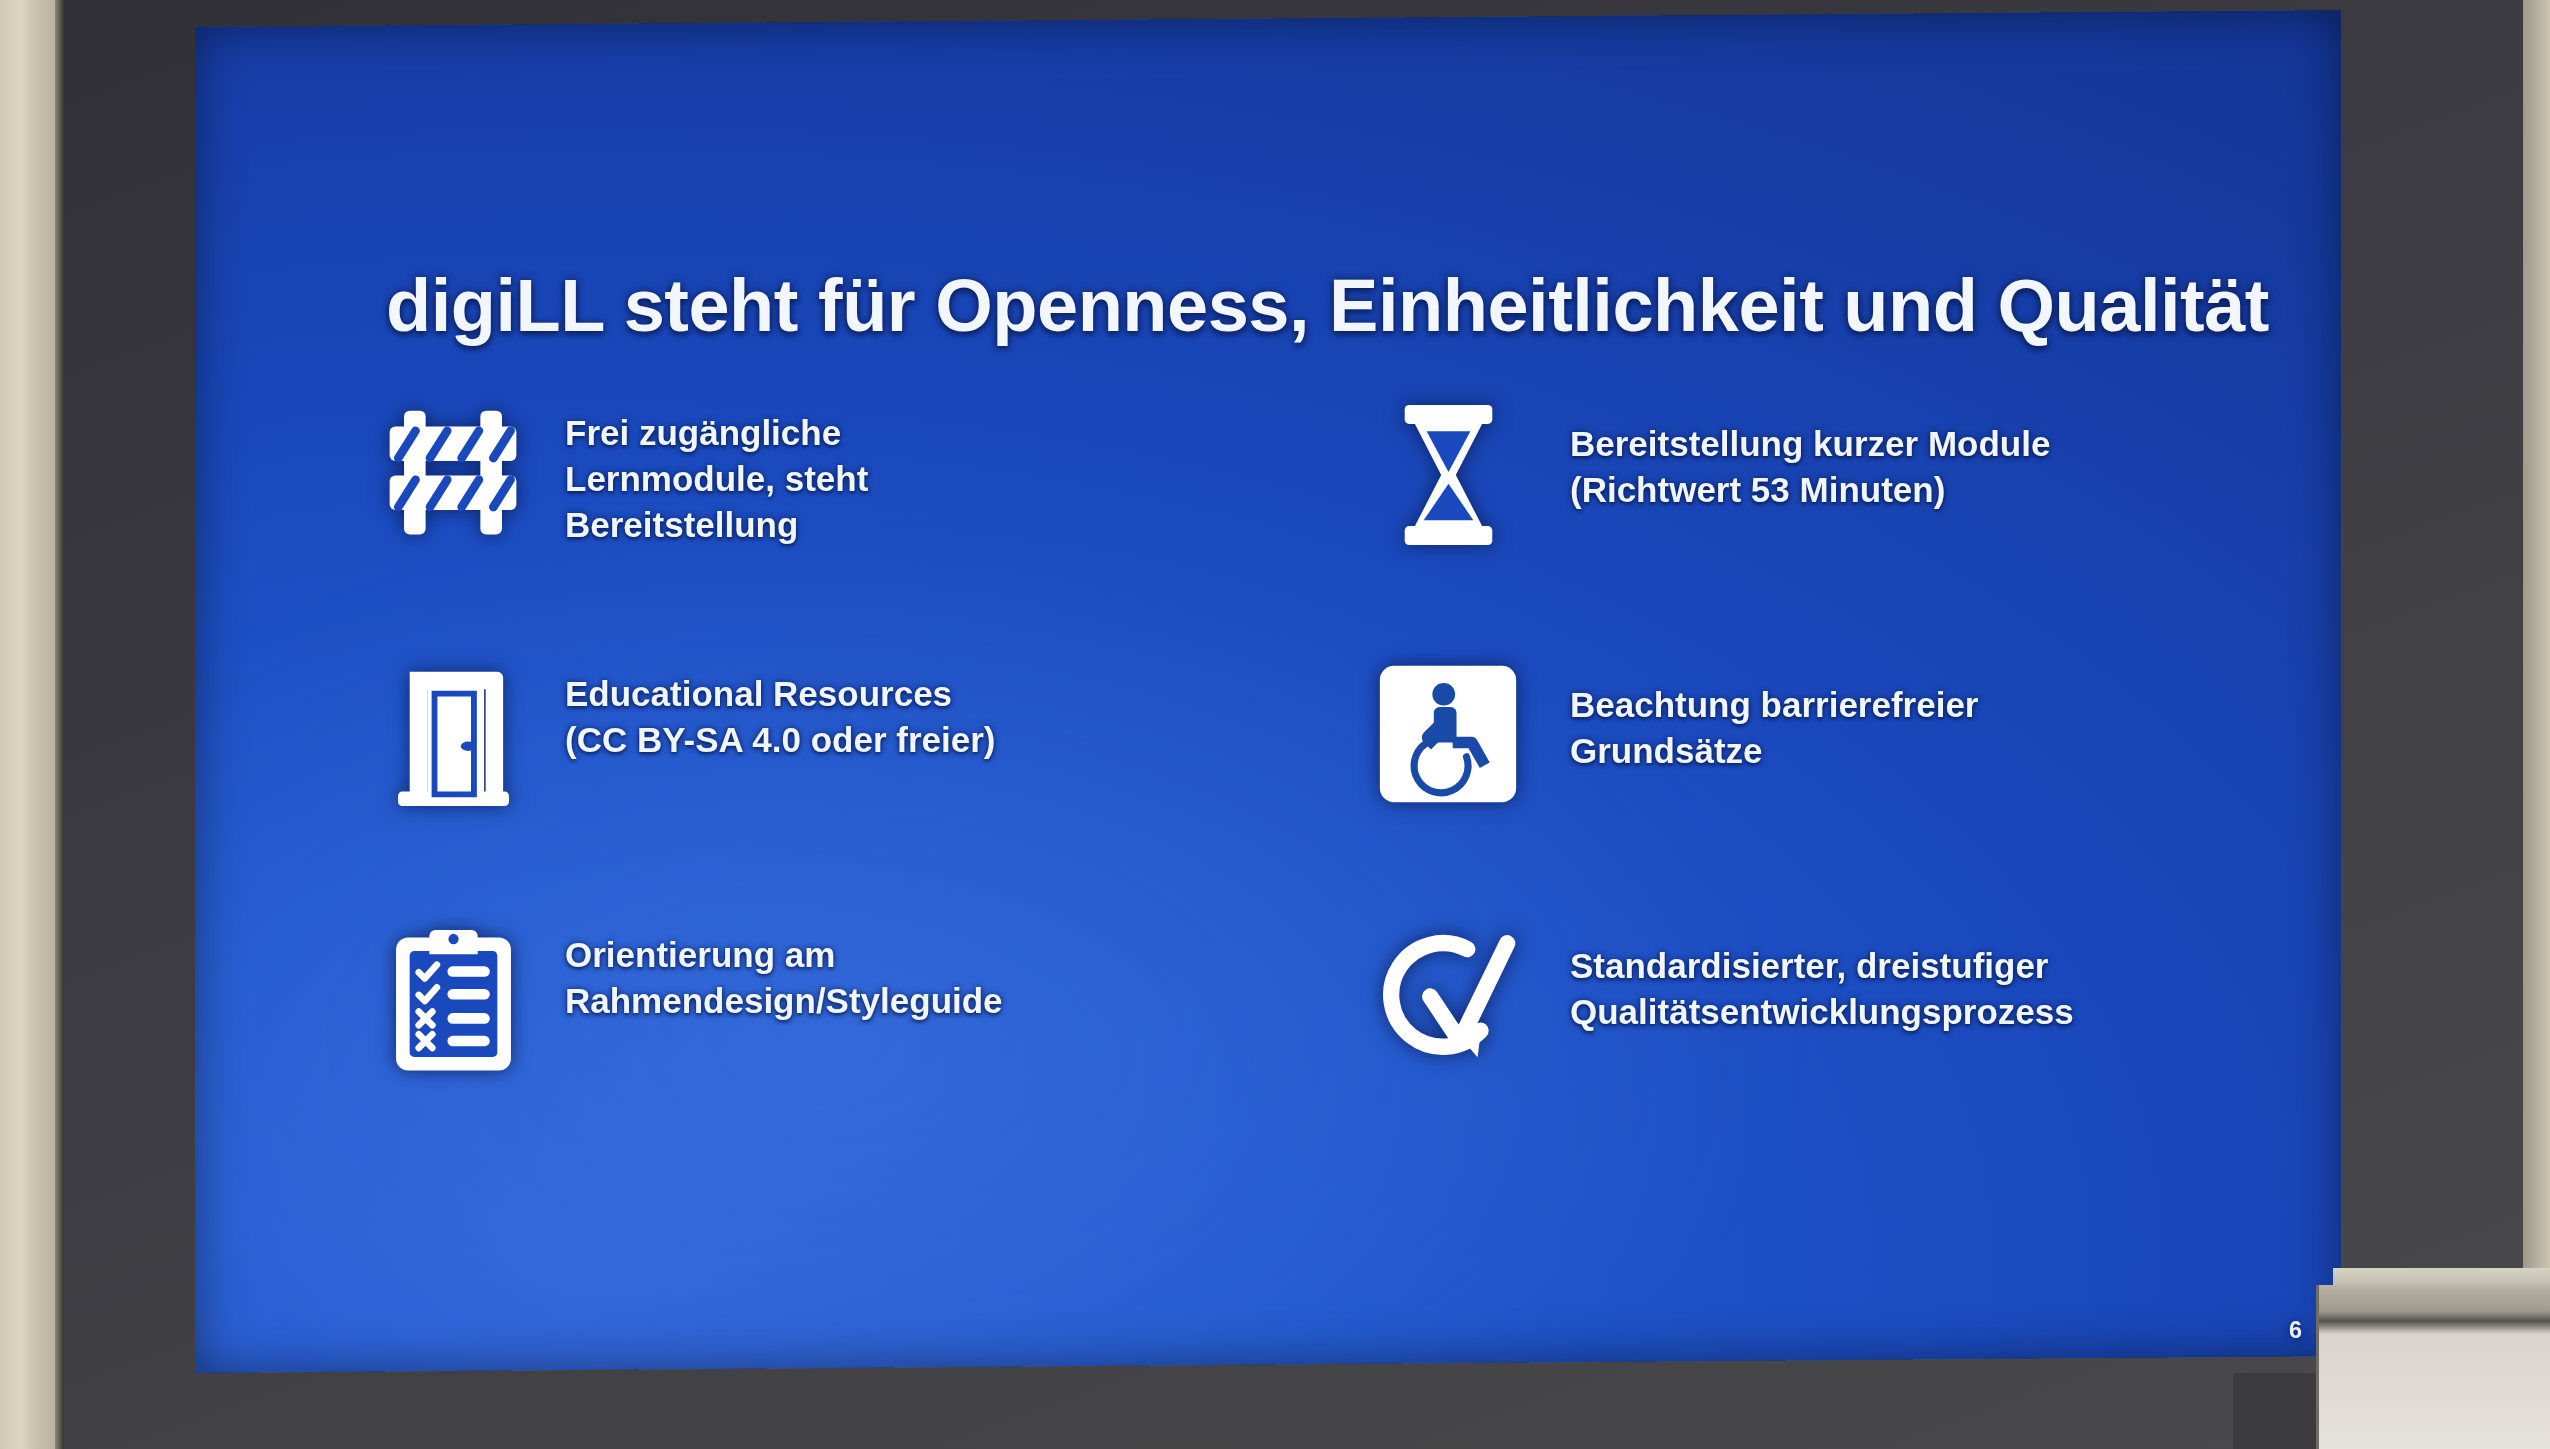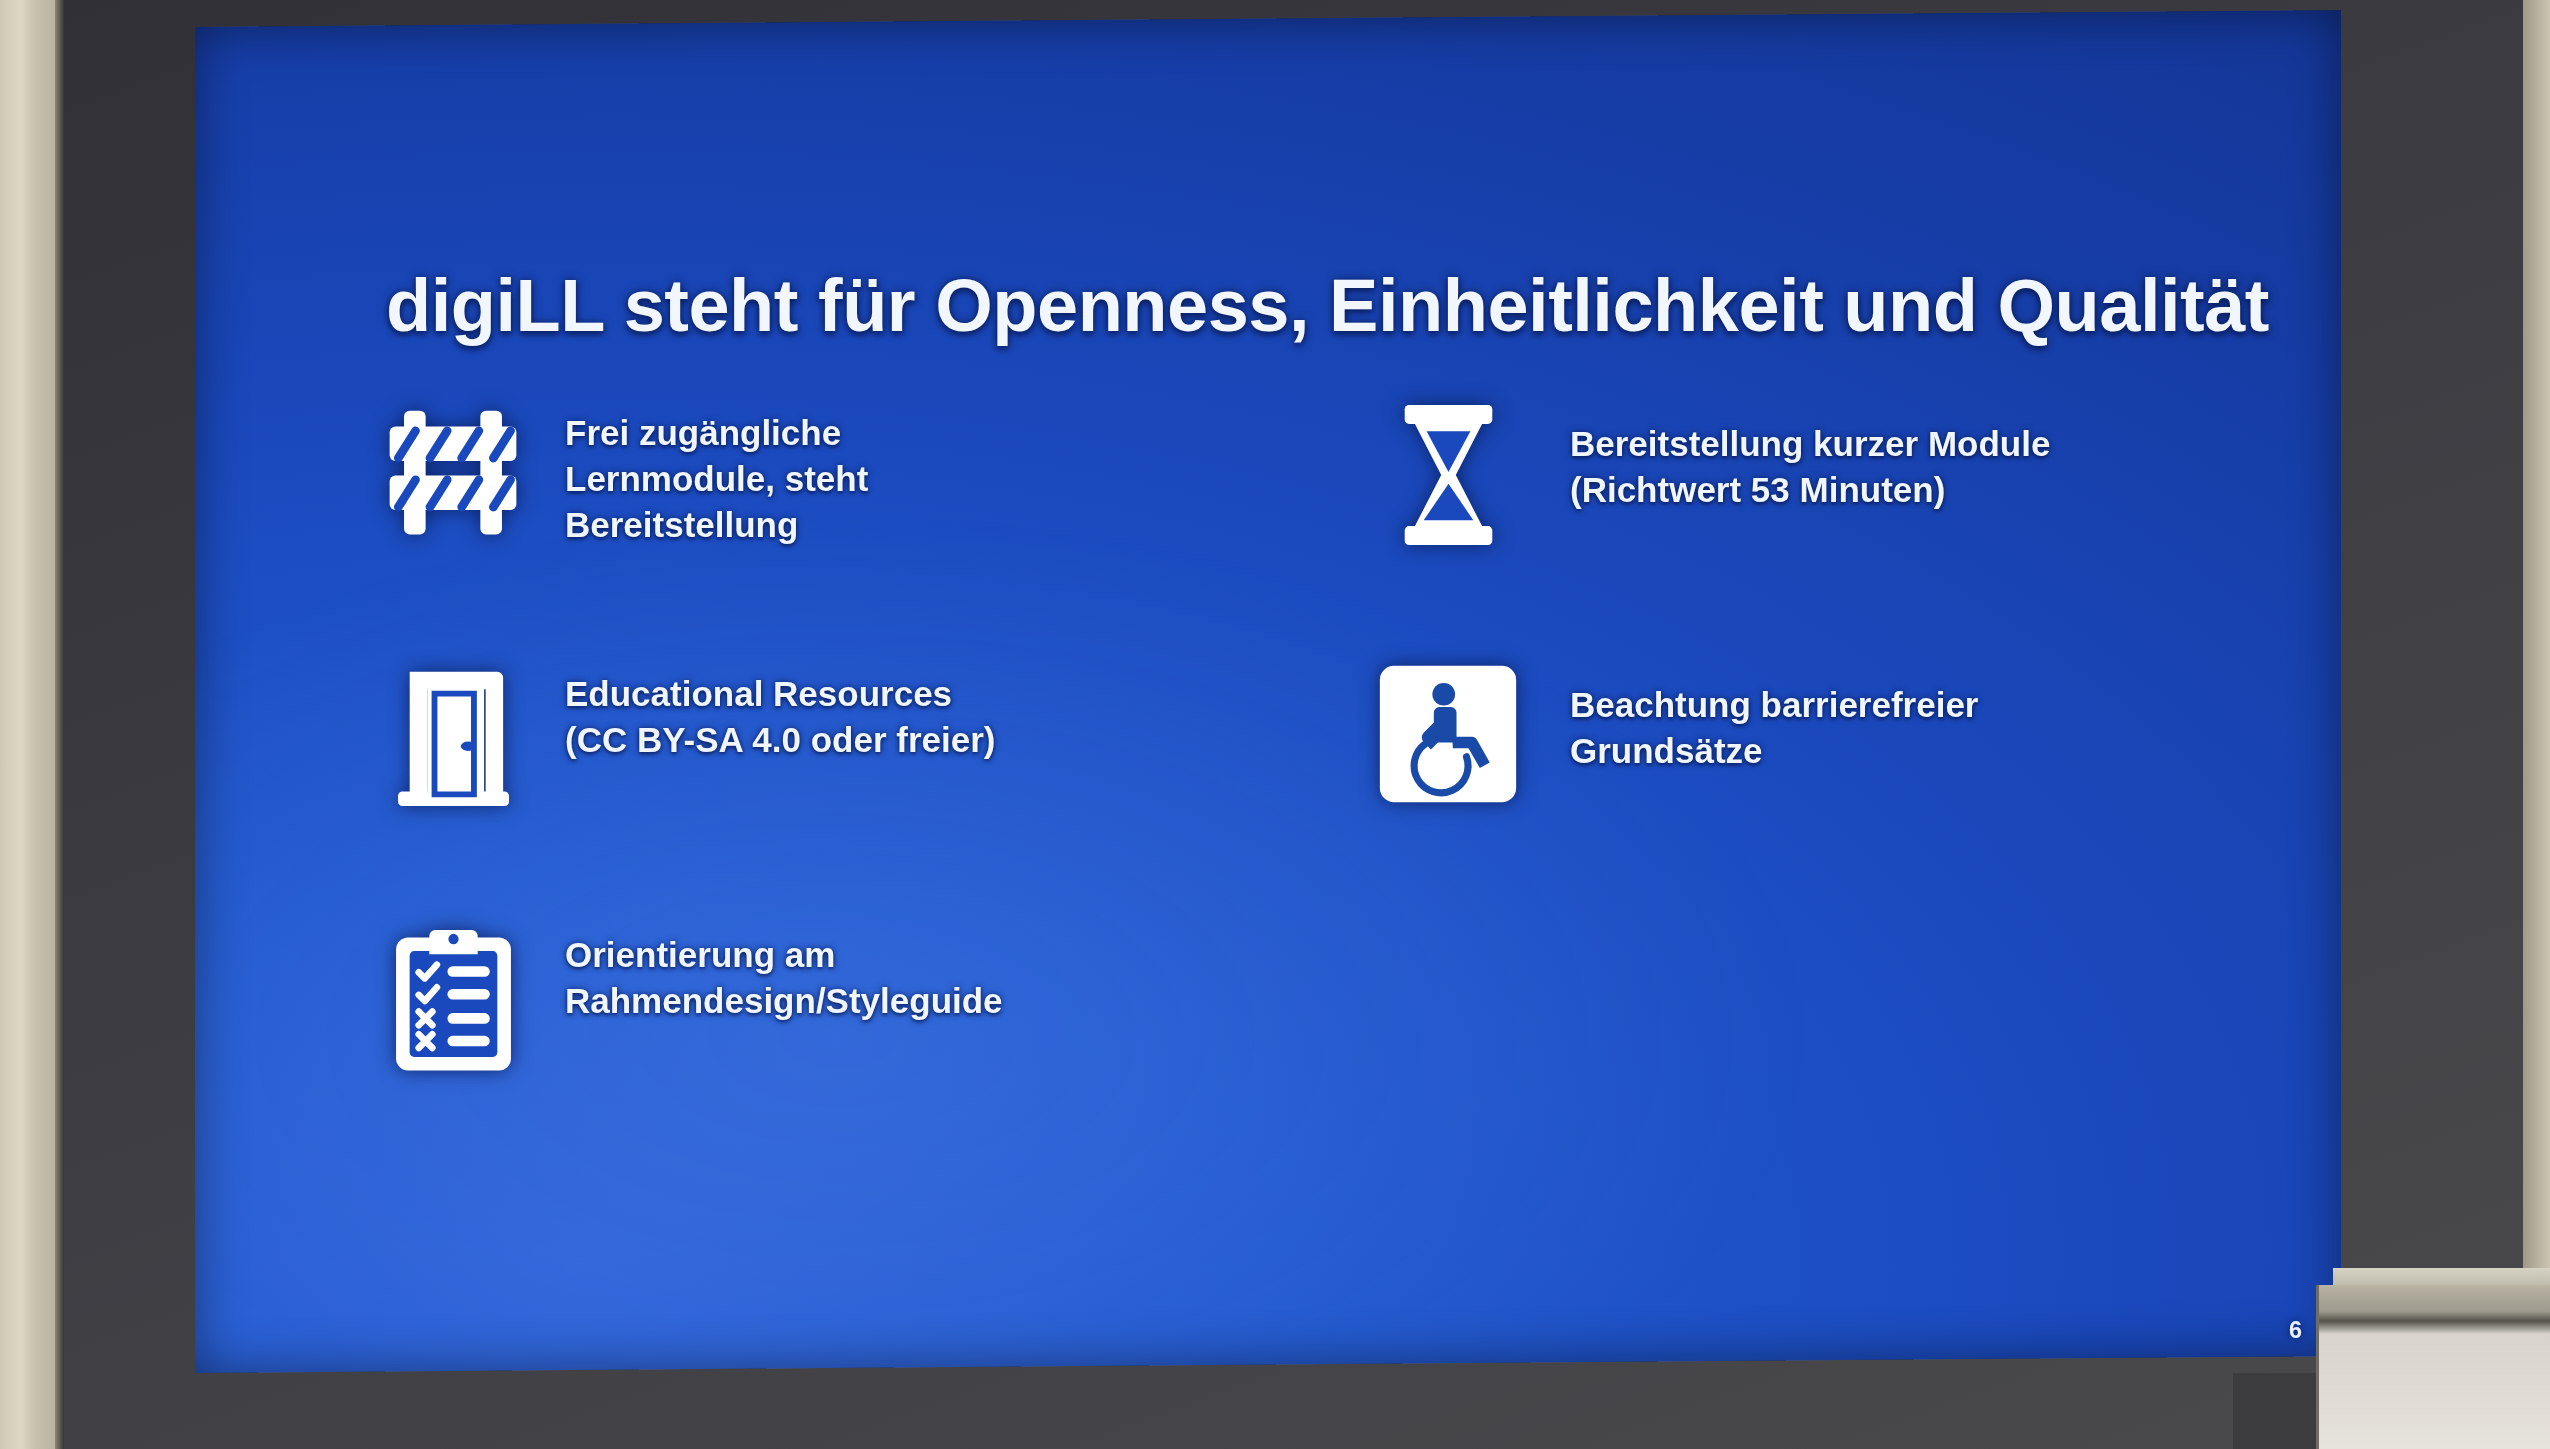--- a/index.html
+++ b/index.html
@@ -293,20 +293,33 @@
                   <rect x="38" y="73" width="28" height="7" rx="3.5"></rect>
                 </g>
               </svg>
             </div>
             <div class="feature-text">
               <span class="line">Orientierung am</span>
               <span class="line">Rahmendesign/Styleguide</span>
             </div>
           </div>
 
+          <div class="feature col-right">
+            <div class="feature-icon">
+              <svg width="152" height="148" viewBox="0 0 100 100" aria-hidden="true">
+                <path d="M63 17 A35 35 0 1 0 72 72" fill="none" stroke="#ffffff" stroke-width="11" stroke-linecap="round"></path>
+                <path d="M56 74 L72 74 L70 90 Z" fill="#ffffff"></path>
+                <polyline points="38,49 58,79 90,13" fill="none" stroke="#ffffff" stroke-width="11" stroke-linecap="round" stroke-linejoin="round"></polyline>
+              </svg>
+            </div>
+            <div class="feature-text">
+              <span class="line">Standardisierter, dreistufiger</span>
+              <span class="line">Qualitätsentwicklungsprozess</span>
+            </div>
+          </div>
 
         </div>
 
         <div id="slide-number">6</div>
 
       </div>
     </div>
   </div>
 
   <div id="room-dark-bottom"></div>

